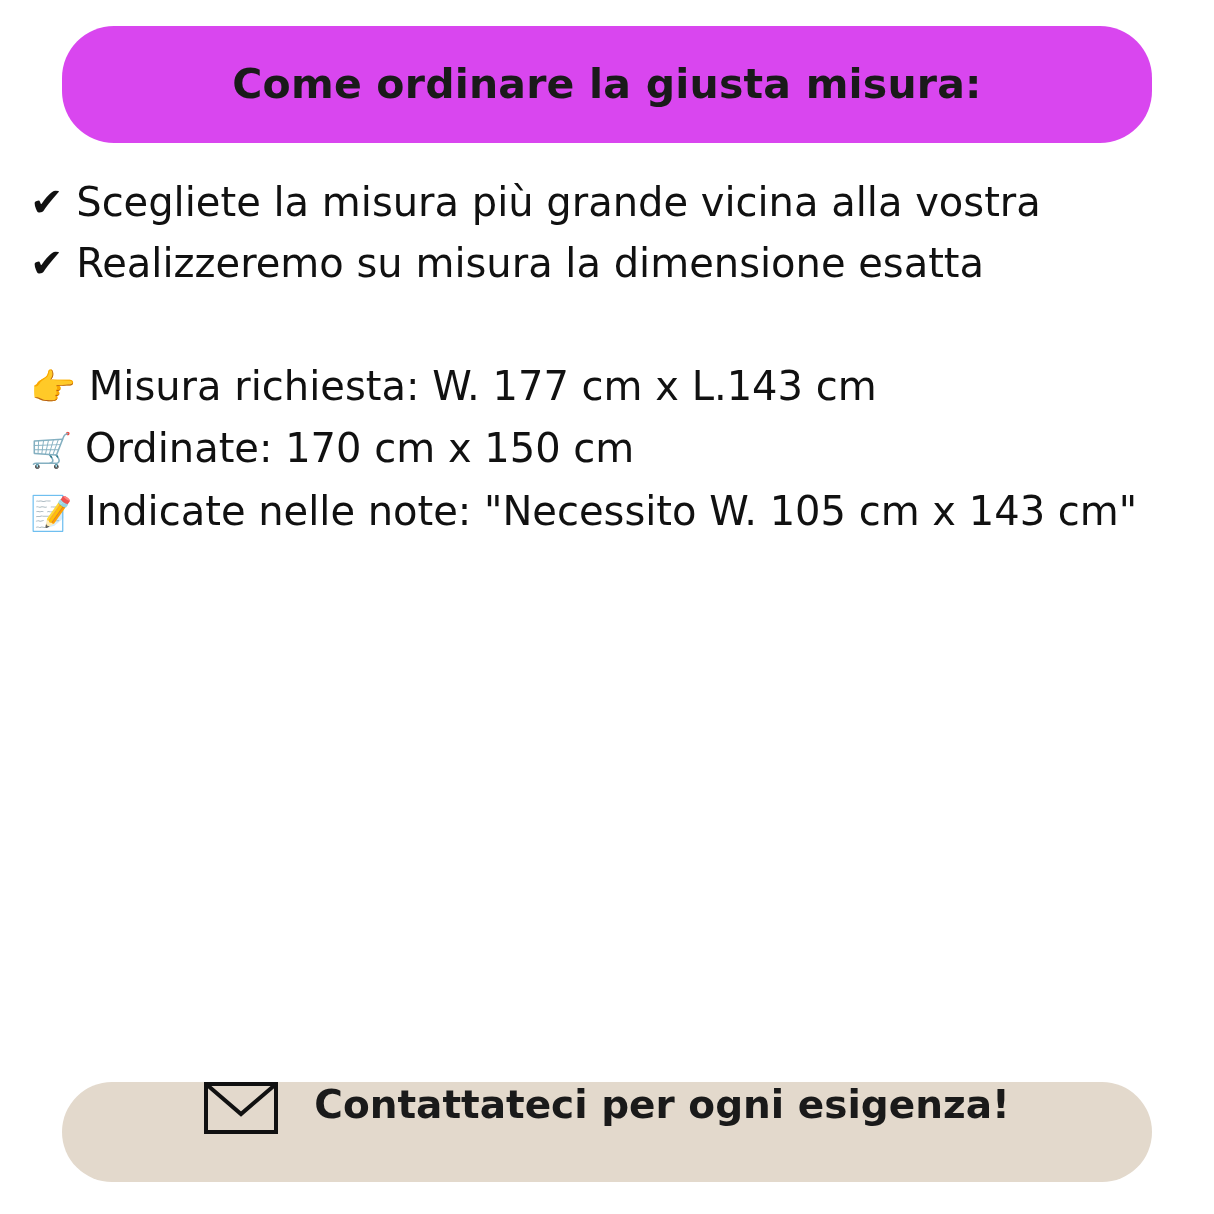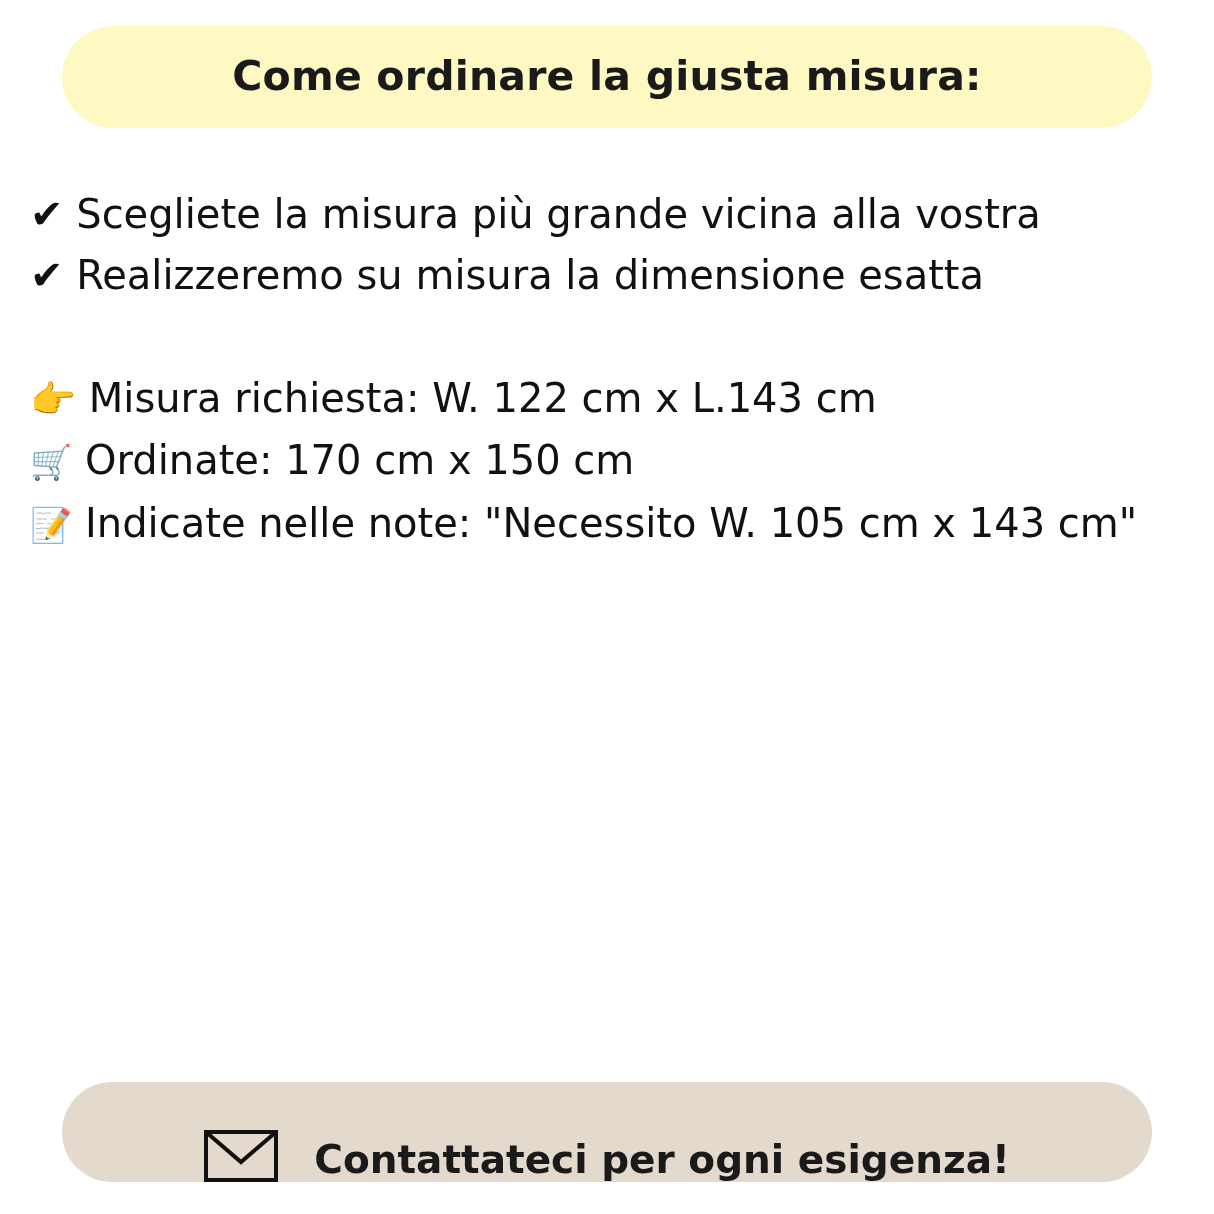--- a/index.html
+++ b/index.html
@@ -20,41 +20,41 @@
     height: 1214px;
     box-sizing: border-box;
   }
 
   
   .header-pill {
     position: absolute;
     left: 62px;
     top: 26px;
     width: 1090px;
-    height: 102px;
-    background: #fef9c3;
+    height: 117px;
+    background: #d946ef;
     border-radius: 52px;
     display: flex;
     align-items: center;
     justify-content: center;
   }
   .header-pill .title {
     font-size: 41px;
     font-weight: bold;
     color: #1a1a1a;
     letter-spacing: 0.2px;
     text-align: center;
     line-height: 1.1;
   }
 
   
   .body-block {
     position: absolute;
     left: 30px;
-    top: 184px;
+    top: 172px;
     width: 1160px;
   }
   .line {
     font-size: 40px;
     line-height: 61px;
     color: #111111;
     white-space: normal;
   }
   .spacer-lg {
     height: 62px;
@@ -89,21 +89,21 @@
   
   .footer-pill {
     position: absolute;
     left: 62px;
     top: 1082px;
     width: 1090px;
     height: 100px;
     background: #e3d9cc;
     border-radius: 52px;
     display: flex;
-    align-items: flex-end;
+    align-items: flex-start;
     justify-content: center;
     gap: 36px;
   }
   .footer-pill .envelope {
     width: 74px;
     height: 52px;
     display: inline-block;
   }
   .footer-pill .footer-text {
     font-size: 39px;
@@ -130,21 +130,21 @@
     <div class="line">
       <span class="icon-glyph check">✔</span>
       <span>Realizzeremo su misura la dimensione esatta</span>
     </div>
 
     <div class="spacer-lg"></div>
 
 
     <div class="line">
       <span class="icon-glyph hand">👉</span>
-      <span>Misura richiesta: W. 122 cm x L.143 cm</span>
+      <span>Misura richiesta: W. 177 cm x L.143 cm</span>
     </div>
 
     <div class="line">
       <span class="icon-glyph cart">🛒</span>
       <span>Ordinate: 170 cm x 150 cm</span>
     </div>
 
     <div class="line">
       <span class="icon-glyph memo">📝</span>
       <span>Indicate nelle note: "Necessito W. 105 cm x 143 cm"</span>

